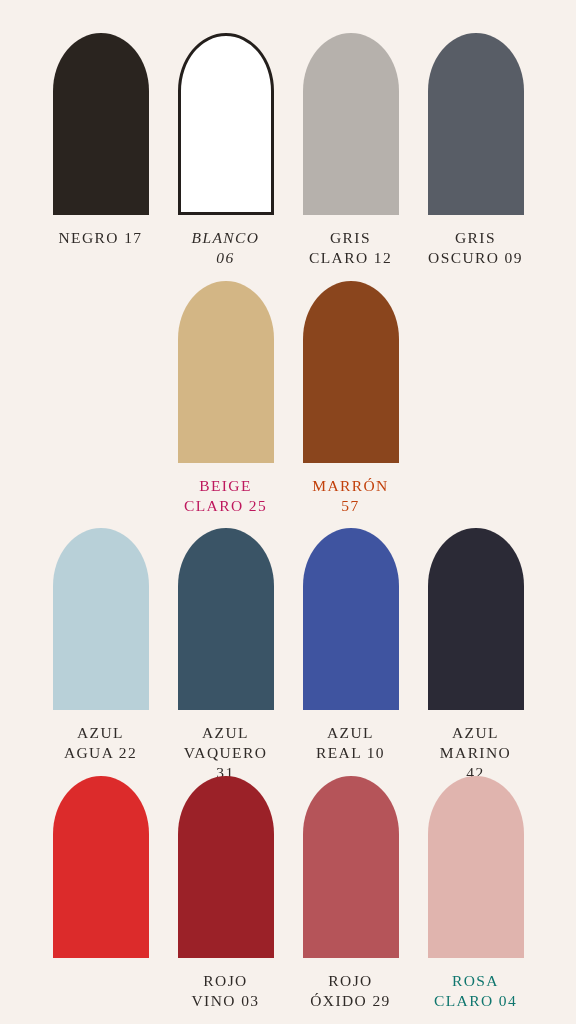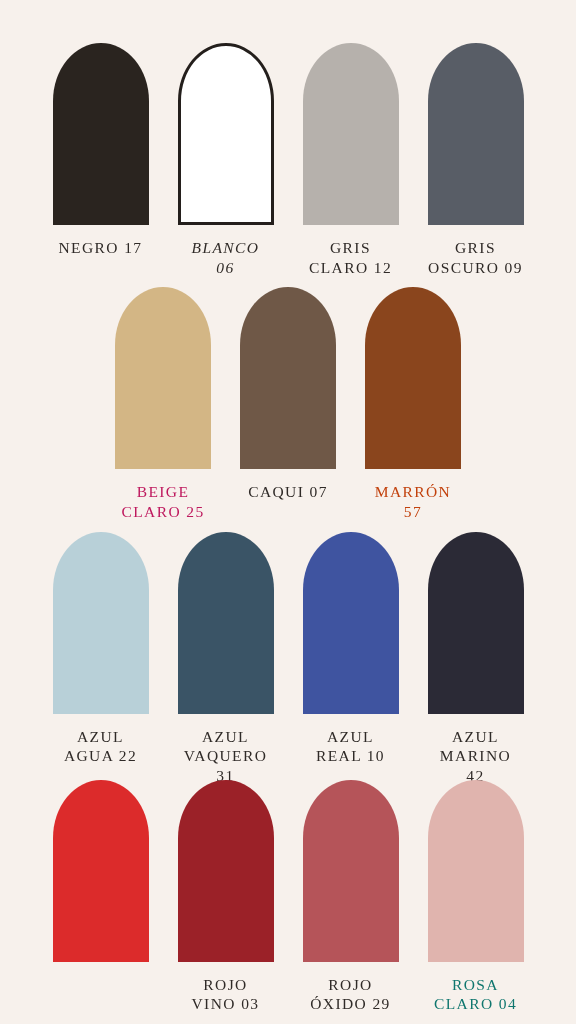--- a/index.html
+++ b/index.html
@@ -14,21 +14,21 @@
     font-family: "Liberation Serif", "DejaVu Serif", serif;
   }
   #palette-page {
     position: relative;
     width: 576px;
     height: 1024px;
     box-sizing: border-box;
     display: flex;
     flex-direction: column;
     justify-content: flex-start;
-    padding-top: 43px;
+    padding-top: 33px;
   }
   .palette-row {
     display: flex;
     flex-direction: row;
     justify-content: center;
     align-items: flex-start;
     width: 100%;
     height: 248px;
     box-sizing: border-box;
   }
@@ -93,24 +93,20 @@
     </div>
   </div>
 
   <div class="palette-row">
     <div class="swatch-cell">
       <div class="swatch-arch" style="background: rgb(211, 182, 133);"></div>
       <div class="swatch-label" style="color: #be185d;">BEIGE
 CLARO 25</div>
     </div>
     <div class="swatch-cell">
-      <div class="swatch-arch" style="background: rgb(111, 88, 71);"></div>
-      <div class="swatch-label" style="color: rgb(47, 42, 39);">CAQUI 07</div>
-    </div>
-    <div class="swatch-cell">
       <div class="swatch-arch" style="background: rgb(138, 69, 29);"></div>
       <div class="swatch-label" style="color: #c2410c;">MARRÓN
 57</div>
     </div>
   </div>
 
   <div class="palette-row">
     <div class="swatch-cell">
       <div class="swatch-arch" style="background: rgb(184, 208, 216);"></div>
       <div class="swatch-label" style="color: rgb(47, 42, 39);">AZUL

